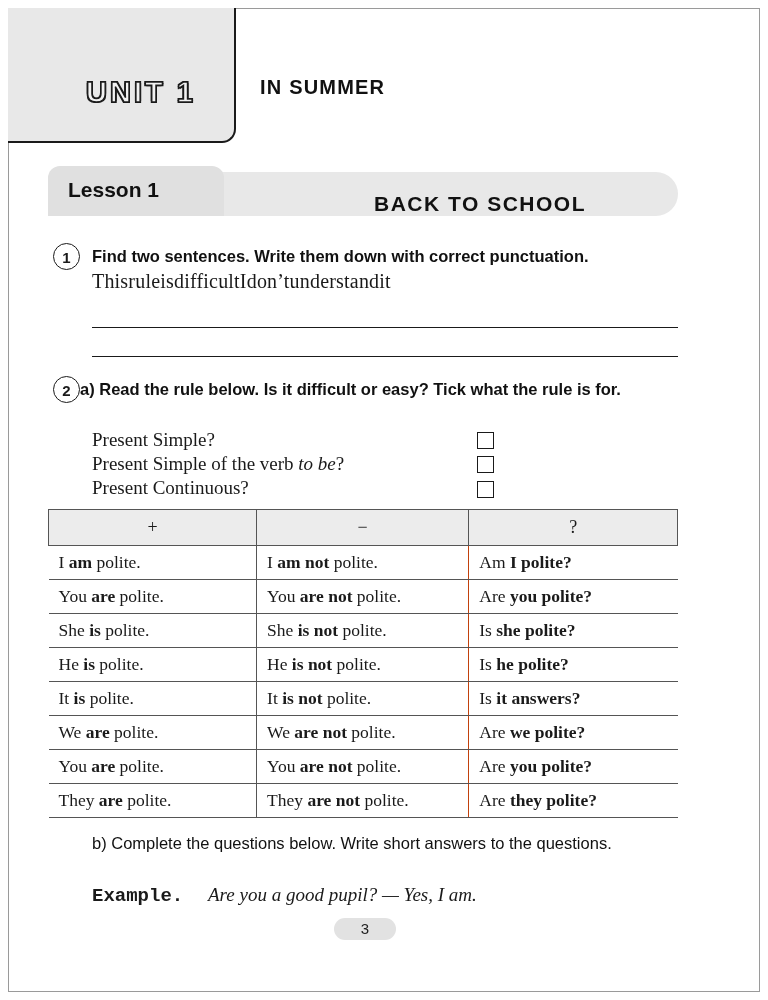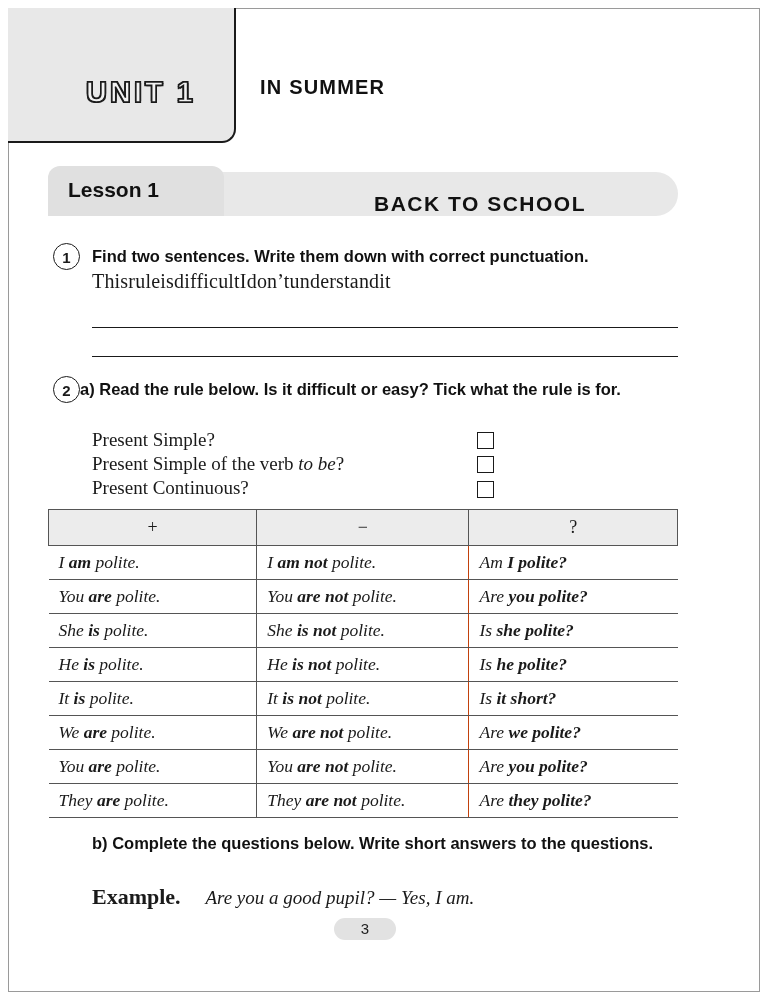--- a/index.html
+++ b/index.html
@@ -204,51 +204,50 @@
     text-align: center;
   }
   .gtable td {
     border: 1px solid #555;
     border-left: none;
     border-right: none;
     height: 33px;
     padding: 0 0 0 10px;
     vertical-align: middle;
     white-space: nowrap;
-    font-style: italic;
   }
   .gtable td.c1 { width: 210px; border-right: 1px solid #555; }
   .gtable td.c2 { width: 210px; border-right: 1px solid #c2410c; }
   .gtable td.c3 { width: 210px; }
   .gtable th.h1 { width: 210px; }
   .gtable th.h2 { width: 210px; }
   .gtable th.h3 { width: 210px; }
   .gtable b { font-weight: bold; }
 
   .ex2b {
     position: absolute;
     left: 92px;
     top: 832px;
     width: 588px;
     font-family: "Liberation Sans", sans-serif;
-    font-weight: bold;
+    font-weight: normal;
     font-size: 16.5px;
     line-height: 22px;
     color: #111;
   }
   .ex-example {
     position: absolute;
     left: 92px;
     top: 884px;
     font-size: 19px;
   }
   .ex-example .lbl {
-    font-family: Liberation Serif, serif;
-    font-weight: bold;
-    font-size: 22px;
+    font-family: Liberation Mono, monospace;
+    font-weight: bold;
+    font-size: 19px;
   }
   .ex-example i { font-style: italic; margin-left: 20px; }
 
   .page-num {
     position: absolute;
     left: 334px;
     top: 918px;
     width: 62px;
     height: 22px;
     background: #e2e2e2;
@@ -319,21 +318,21 @@
           <td class="c3"><span>Is</span><b> she polite?</b></td>
         </tr>
         <tr>
           <td class="c1"><span>He </span><b>is</b><span> polite.</span></td>
           <td class="c2"><span>He </span><b>is not</b><span> polite.</span></td>
           <td class="c3"><span>Is</span><b> he polite?</b></td>
         </tr>
         <tr>
           <td class="c1"><span>It </span><b>is</b><span> polite.</span></td>
           <td class="c2"><span>It </span><b>is not</b><span> polite.</span></td>
-          <td class="c3"><span>Is</span><b> it short?</b></td>
+          <td class="c3"><span>Is</span><b> it answers?</b></td>
         </tr>
         <tr>
           <td class="c1"><span>We </span><b>are</b><span> polite.</span></td>
           <td class="c2"><span>We </span><b>are not</b><span> polite.</span></td>
           <td class="c3"><span>Are</span><b> we polite?</b></td>
         </tr>
         <tr>
           <td class="c1"><span>You </span><b>are</b><span> polite.</span></td>
           <td class="c2"><span>You </span><b>are not</b><span> polite.</span></td>
           <td class="c3"><span>Are</span><b> you polite?</b></td>

